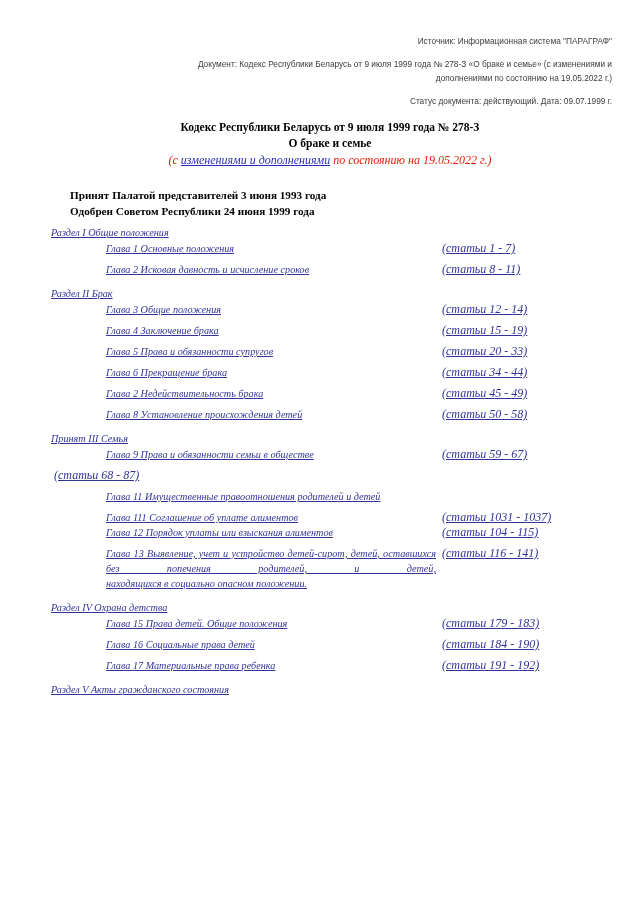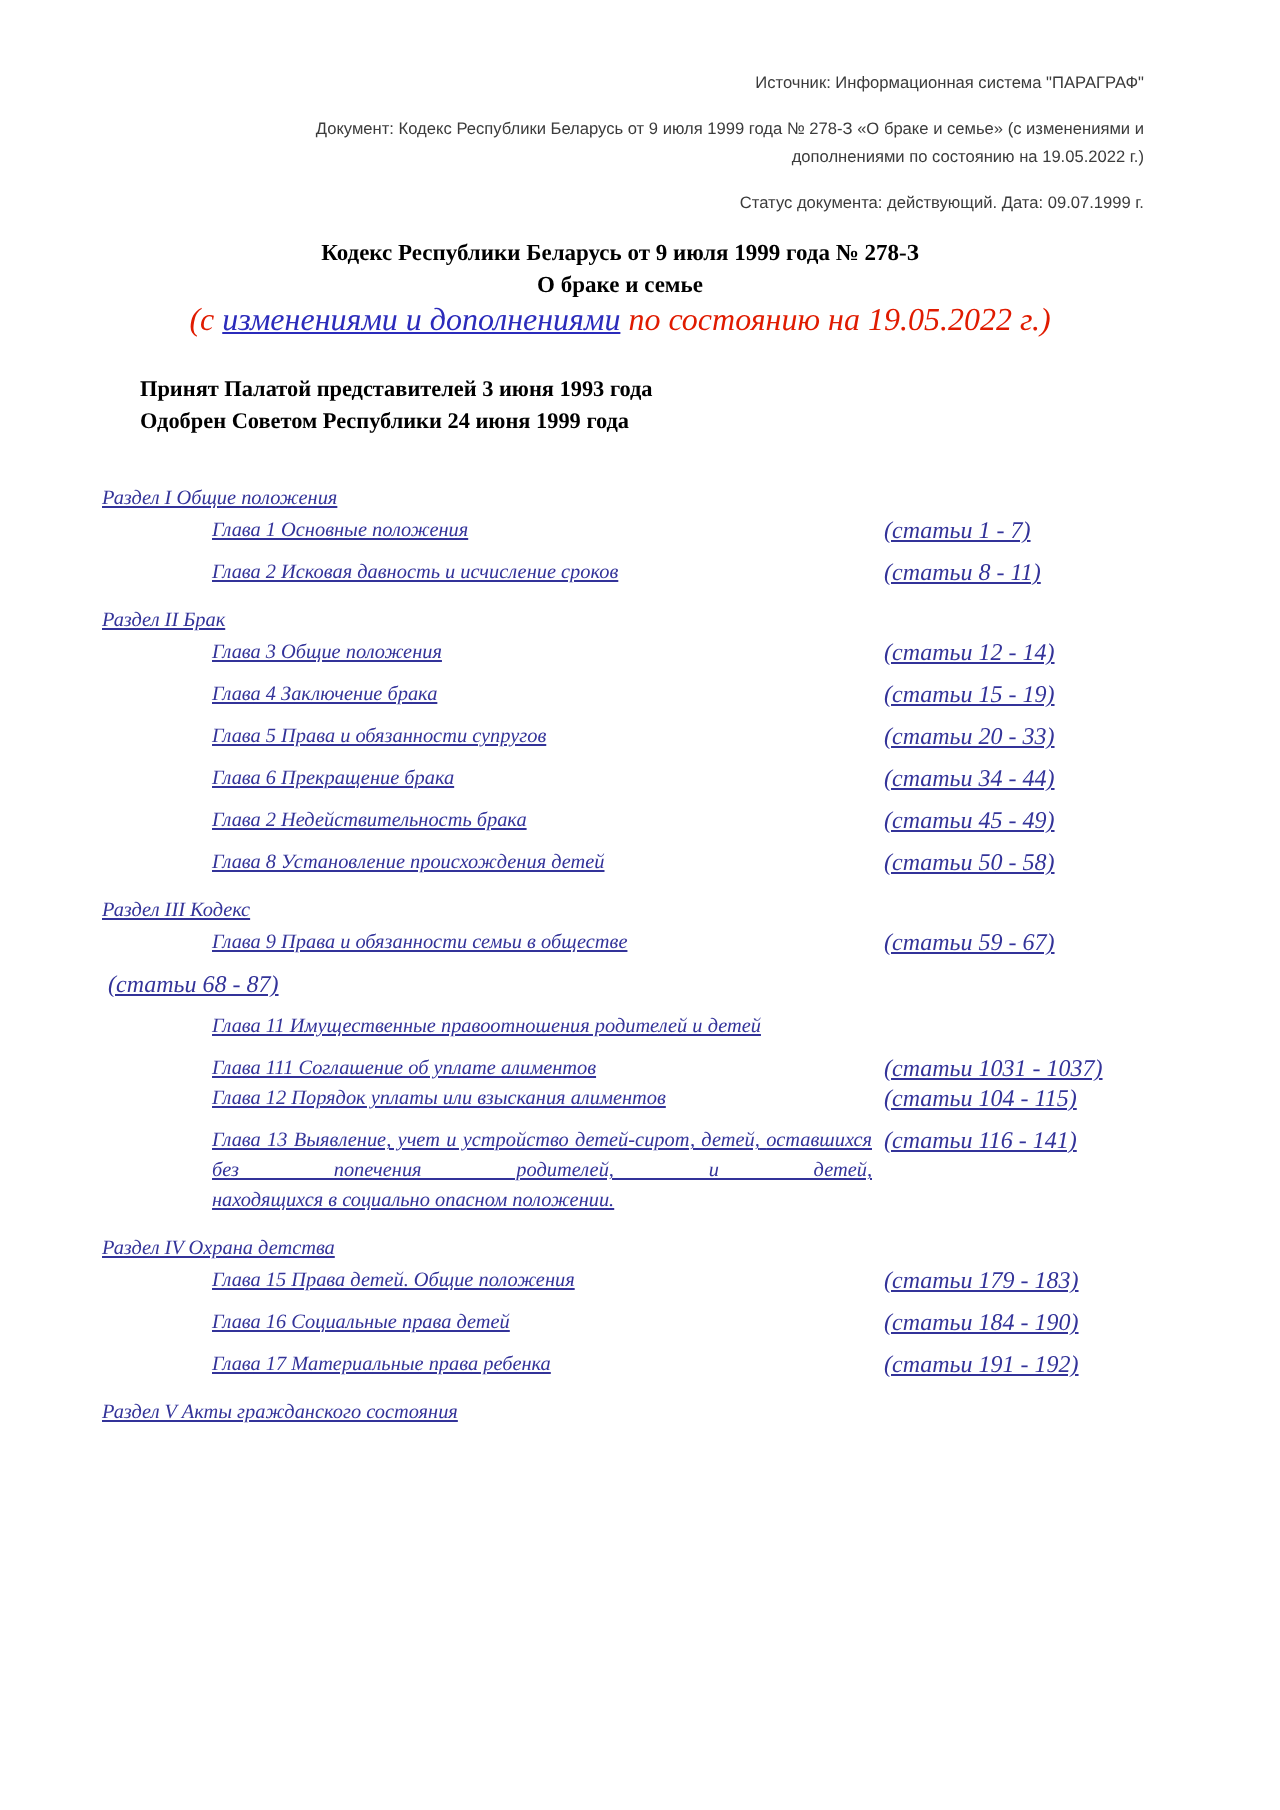--- a/index.html
+++ b/index.html
@@ -13,21 +13,21 @@
     height: 905px;
     font-family: "Liberation Serif", "DejaVu Serif", serif;
     color: #000000;
     overflow: hidden;
   }
   .page {
     position: relative;
     width: 640px;
     height: 896px;
     box-sizing: border-box;
-    padding: 34px 68px 0 48px;
+    padding: 34px 28px 0 48px;
     background: #ffffff;
   }
 
   
   .doc-header {
     font-family: "Liberation Sans", "DejaVu Sans", sans-serif;
     font-size: 8.3px;
     line-height: 14.5px;
     color: #3b3b3b;
     text-align: right;
@@ -51,21 +51,21 @@
     margin-top: 12px;
   }
   .title-block .t1,
   .title-block .t2 {
     font-weight: bold;
     font-size: 11.5px;
     line-height: 15.5px;
     color: #000;
   }
   .title-block .t3 {
-    font-size: 16px;
+    font-size: 12px;
     font-style: italic;
     line-height: 17px;
     color: #e01b00;
     margin-top: 1px;
   }
   .title-block .t3 a {
     color: #2b2bbb;
     text-decoration: underline;
     font-style: italic;
   }
@@ -75,21 +75,21 @@
     margin-top: 19px;
     margin-left: 22px;
     font-weight: bold;
     font-size: 11.2px;
     line-height: 15.5px;
     color: #000;
   }
 
   
   .toc {
-    margin-top: 23px;
+    margin-top: 6px;
   }
   .toc a {
     color: #333399;
     text-decoration: underline;
     font-style: italic;
   }
   .razdel {
     font-size: 10.2px;
     line-height: 15px;
     margin-top: 9px;
@@ -193,21 +193,21 @@
     <div class="toc-row">
       <div class="toc-left"><a href="#">Глава 2 Недействительность брака</a></div>
       <div class="toc-right"><a href="#">(статьи 45 - 49)</a></div>
     </div>
     <div class="toc-row">
       <div class="toc-left"><a href="#">Глава 8 Установление происхождения детей</a></div>
       <div class="toc-right"><a href="#">(статьи 50 - 58)</a></div>
     </div>
 
     <div class="razdel">
-      <a href="#">Раздел III Кодекс</a>
+      <a href="#">Принят III Семья</a>
     </div>
     <div class="toc-row tight">
       <div class="toc-left"><a href="#">Глава 9 Права и обязанности семьи в обществе</a></div>
       <div class="toc-right"><a href="#">(статьи 59 - 67)</a></div>
     </div>
     <div class="toc-row">
       <div class="toc-right"><a href="#">(статьи 68 - 87)</a></div>
     </div>
     <div class="toc-row">
       <div class="toc-left"><a href="#">Глава 11 Имущественные правоотношения родителей и детей</a></div>

